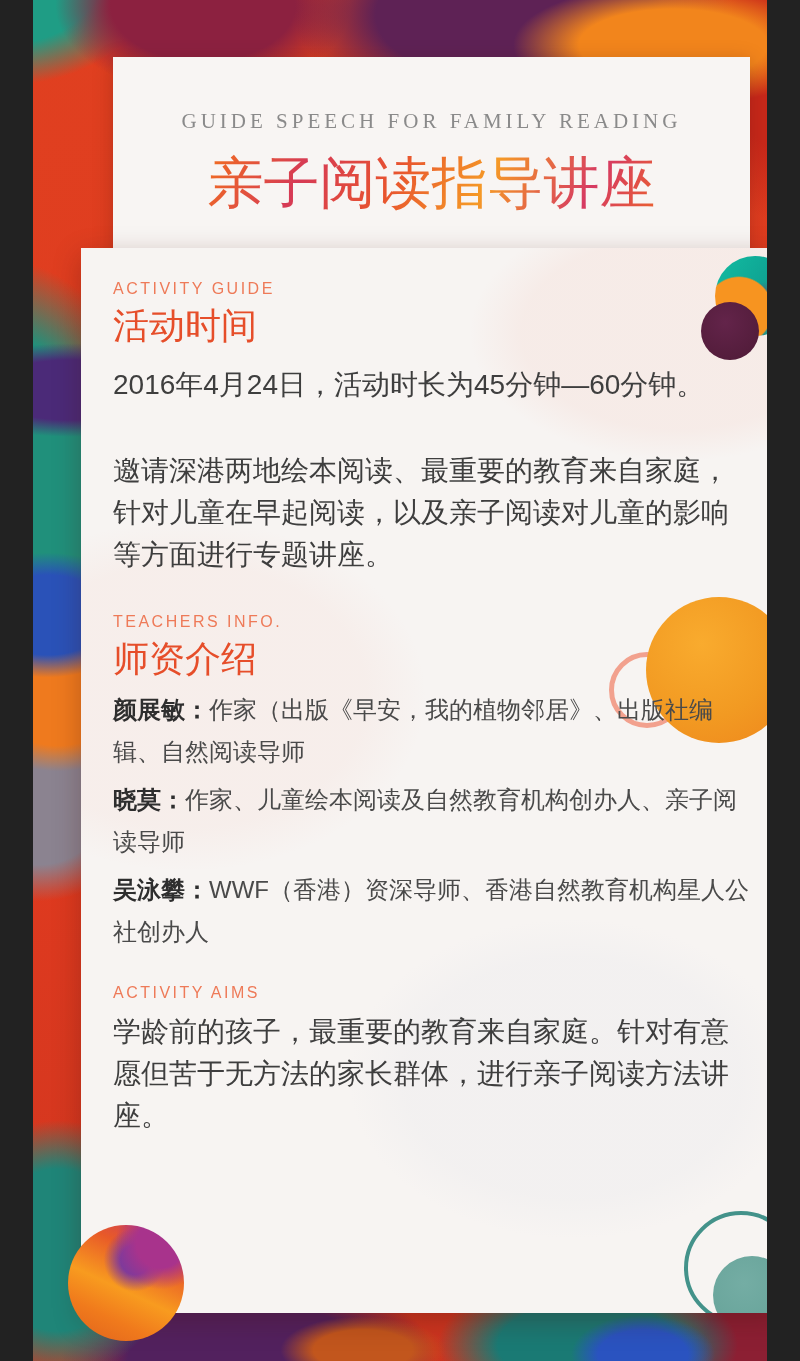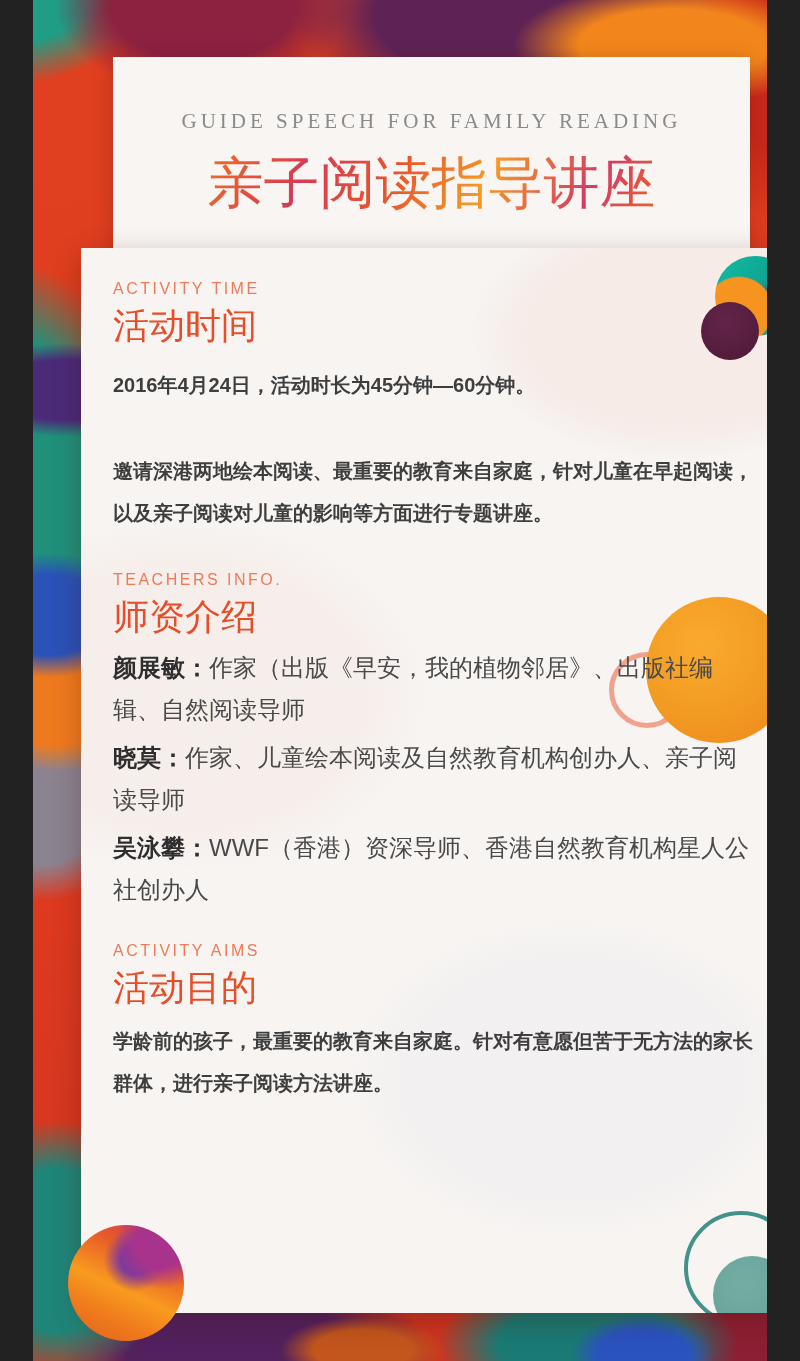--- a/index.html
+++ b/index.html
@@ -96,24 +96,23 @@
   }
   .sec-heading {
     margin-top: 7px;
     font-size: 36px;
     line-height: 44px;
     font-weight: 400;
     color: #e64e2a;
   }
   .body-text {
     margin-top: 16px;
-    font-size: 20px;
+    font-size: 28px;
     line-height: 42px;
     color: #3e3e3e;
-    font-weight: bold;
   }
   .sec-time    { }
   .sec-detail  { margin-top: 44px; }
   .sec-detail .body-text { margin-top: 12px; }
   .sec-teacher { margin-top: 38px; }
   .sec-aims    { margin-top: 32px; }
   .sec-aims .body-text { margin-top: 10px; }
 
   .teacher { margin-top: 6px; font-size: 24px; line-height: 42px; color: #4a4a4a; }
   .teacher:first-of-type { margin-top: 8px; }
@@ -183,21 +182,21 @@
   </div>
 
   <div class="main-card">
 
     <div class="salmon-ring"></div>
     <div class="big-orange-circle"></div>
     <div class="teal-ring"></div>
     <div class="teal-circle"></div>
 
     <div class="section sec-time">
-      <div class="sec-label">ACTIVITY TIME</div>
+      <div class="sec-label">ACTIVITY GUIDE</div>
       <div class="sec-heading">活动时间</div>
       <p class="body-text">2016年4月24日，活动时长为45分钟—60分钟。</p>
     </div>
 
     <div class="section sec-detail">
       <p class="body-text">邀请深港两地绘本阅读、最重要的教育来自家庭，针对儿童在早起阅读，以及亲子阅读对儿童的影响等方面进行专题讲座。</p>
     </div>
 
     <div class="section sec-teacher">
       <div class="sec-label">TEACHERS INFO.</div>
@@ -208,21 +207,20 @@
       <p class="teacher">
         <span class="t-name">晓莫：</span><span class="t-desc">作家、儿童绘本阅读及自然教育机构创办人、亲子阅读导师</span>
       </p>
       <p class="teacher">
         <span class="t-name">吴泳攀：</span><span class="t-desc">WWF（香港）资深导师、香港自然教育机构星人公社创办人</span>
       </p>
     </div>
 
     <div class="section sec-aims">
       <div class="sec-label">ACTIVITY AIMS</div>
-      <div class="sec-heading">活动目的</div>
       <p class="body-text">学龄前的孩子，最重要的教育来自家庭。针对有意愿但苦于无方法的家长群体，进行亲子阅读方法讲座。</p>
     </div>
 
   </div>
 
   <div class="paint-ball"></div>
   <div class="maroon-circle"></div>
   <div class="swirl-circle"></div>
 
 </div>

